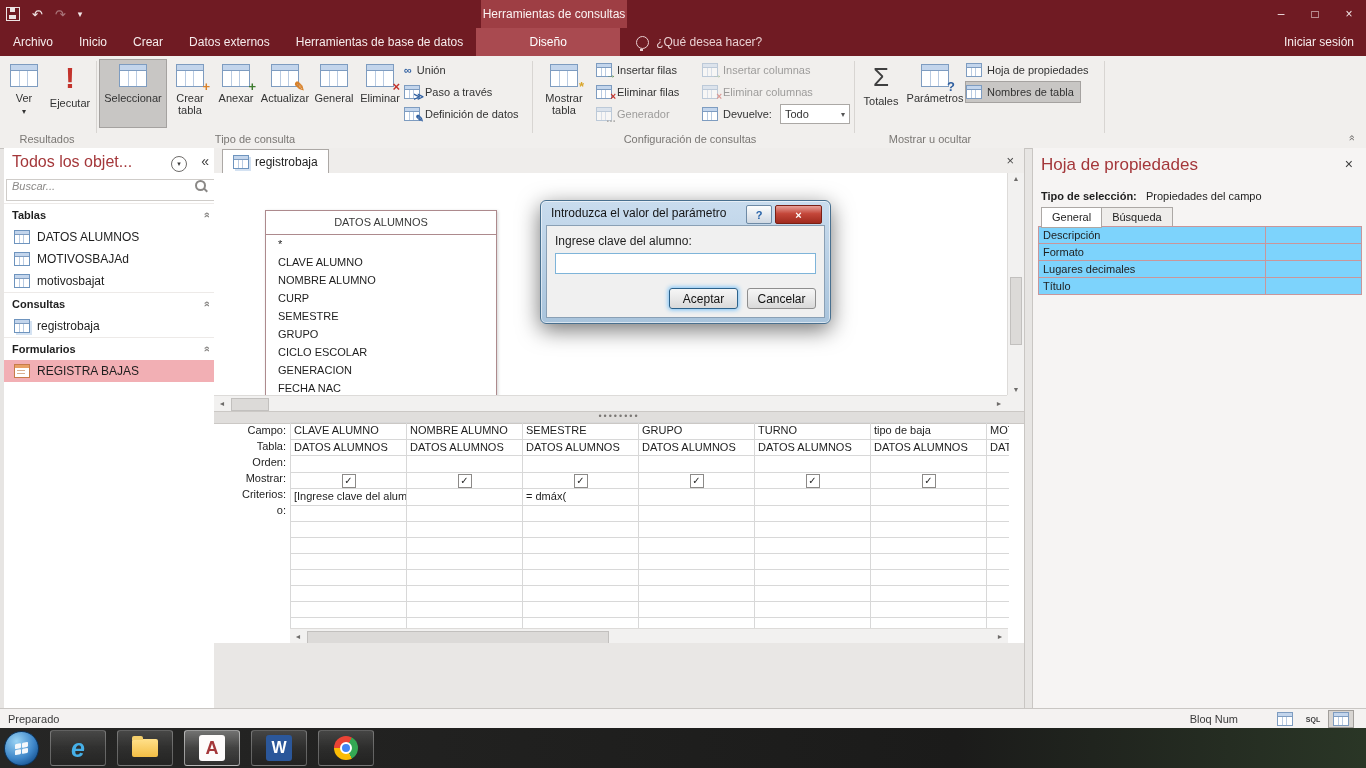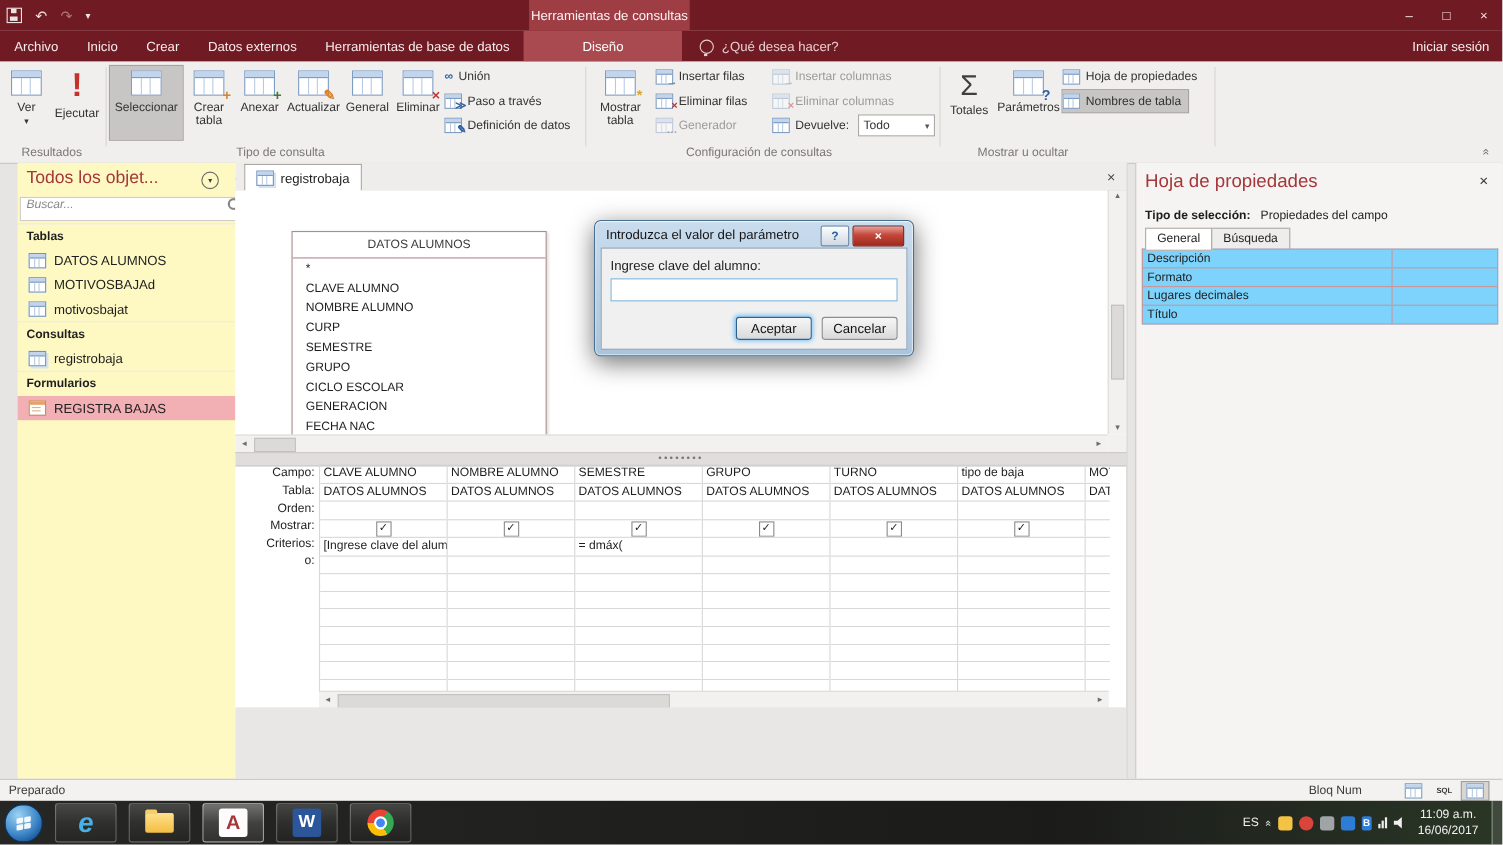--- a/index.html
+++ b/index.html
@@ -47,21 +47,21 @@
   .ti.sm::after{top:4px;left:4px;box-shadow:4px 0 0 #B9CBE2}
   .ov{position:absolute;right:-7px;bottom:-7px;font-weight:bold;font-size:13px;line-height:1}
   .ov.smv{font-size:10px;right:-5px;bottom:-4px}
   .runic{font-size:30px;font-weight:bold;color:#C3332C;line-height:28px;display:block}
   .sigma{font-size:26px;color:#3F3F3F;line-height:26px;display:block}
   .rsel{display:inline-flex;align-items:center;justify-content:space-between;width:60px;height:18px;background:#FFF;border:1px solid #ABA8A5;padding:0 4px;margin-left:3px}
   .ribchev{position:absolute;right:12px;bottom:4px;color:#6E6C6A;font-size:11px}
   .rot-up{display:inline-block;transform:rotate(-90deg)}
 
   
-  #nav{position:absolute;left:16px;top:148px;width:213px;height:560px;background:#fef9c3;border-right:1px solid #C9C6C3}
+  #nav{position:absolute;left:4px;top:148px;width:213px;height:560px;background:#ffffff;border-right:1px solid #C9C6C3}
   .nav-head{position:absolute;left:0;top:0;right:0;height:30px}
   .nav-title{position:absolute;left:8px;top:5px;font-size:16px;color:#A4373A;white-space:nowrap}
   .cchv{position:absolute;right:30px;top:8px;width:14px;height:14px;border:1px solid #6E6C6A;border-radius:50%;display:flex;align-items:center;justify-content:center;font-size:7px;color:#3B3B3B}
   .shutter{position:absolute;right:8px;top:5px;font-size:14px;color:#3B3B3B}
   .nav-search{position:absolute;left:2px;right:2px;top:31px;height:20px;background:#FFF;border:1px solid #CFCCC9;display:flex;align-items:flex-start;justify-content:space-between;padding:0 5px}
   .nav-search .ph{font-style:italic;color:#8A8886;font-size:11px}
   .mag{width:7px;height:7px;border:2px solid #8A8886;border-radius:50%;position:relative;margin-right:3px}
   .mag::after{content:"";position:absolute;width:5px;height:2px;background:#8A8886;transform:rotate(45deg);left:6px;top:7px}
   .nav-list{position:absolute;left:0;top:55px;right:0;bottom:0}
   .nav-sec{height:22px;display:flex;align-items:center;justify-content:space-between;padding:0 8px;font-weight:bold;font-size:11px;border-top:1px solid #EDEAE8}
@@ -566,40 +566,20 @@
       </div>
     <div class="tbtn focused">
         <span class="accA">A</span>
       </div>
     <div class="tbtn">
         <span class="wordW">W</span>
       </div>
     <div class="tbtn">
         <span class="chrome"></span>
       </div>
-    <div class="tray">
-      <span class="tlang">ES</span>
-      <span class="rot-up" style="font-size:10px">»</span>
-      <span class="tico bubble"></span>
-      <span class="tico reddot"></span>
-      <span class="tico grayapp"></span>
-      <span class="tico blueapp"></span>
-      <span class="tico bt">B</span>
-      <span class="bars">
-          <span style="height:4px"></span>
-          <span style="height:7px"></span>
-          <span style="height:10px"></span>
-        </span>
-      <span class="vol"></span>
-      <div class="clock">
-        <div>11:09 a.m.</div>
-        <div>16/06/2017</div>
-      </div>
-      <div class="sliver"></div>
-    </div>
   </div>
 
   <div id="dlg">
     <div class="dlg-title">Introduzca el valor del parámetro</div>
     <div class="dlg-help">?</div>
     <div class="dlg-close">×</div>
     <div class="dlg-inner">
       <div class="dlg-label">Ingrese clave del alumno:</div>
       <input class="dlg-input" value="" style="">
       <div class="dlg-btns">

